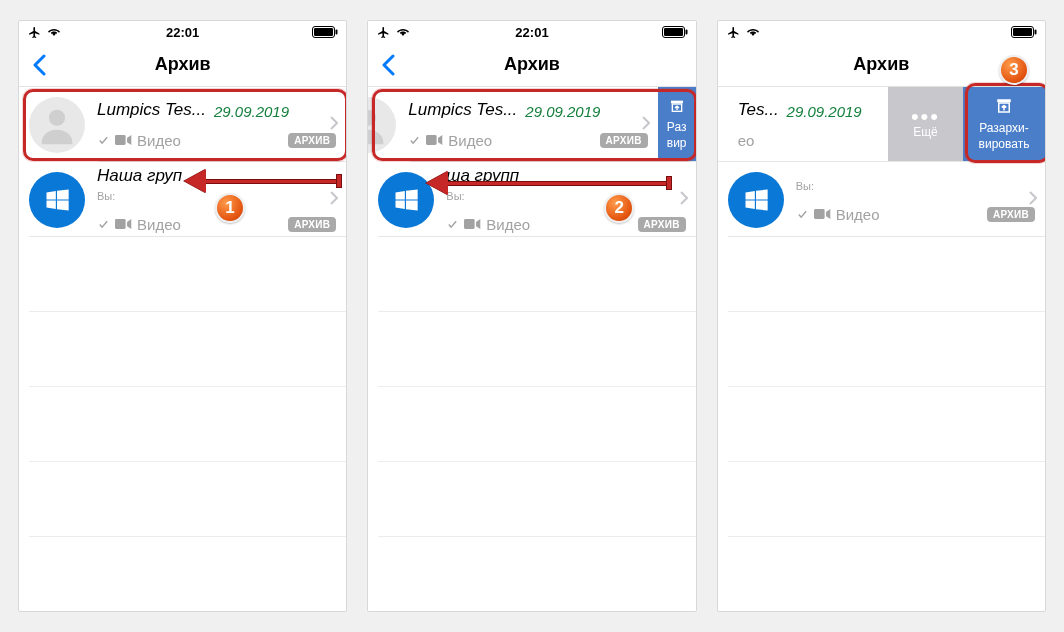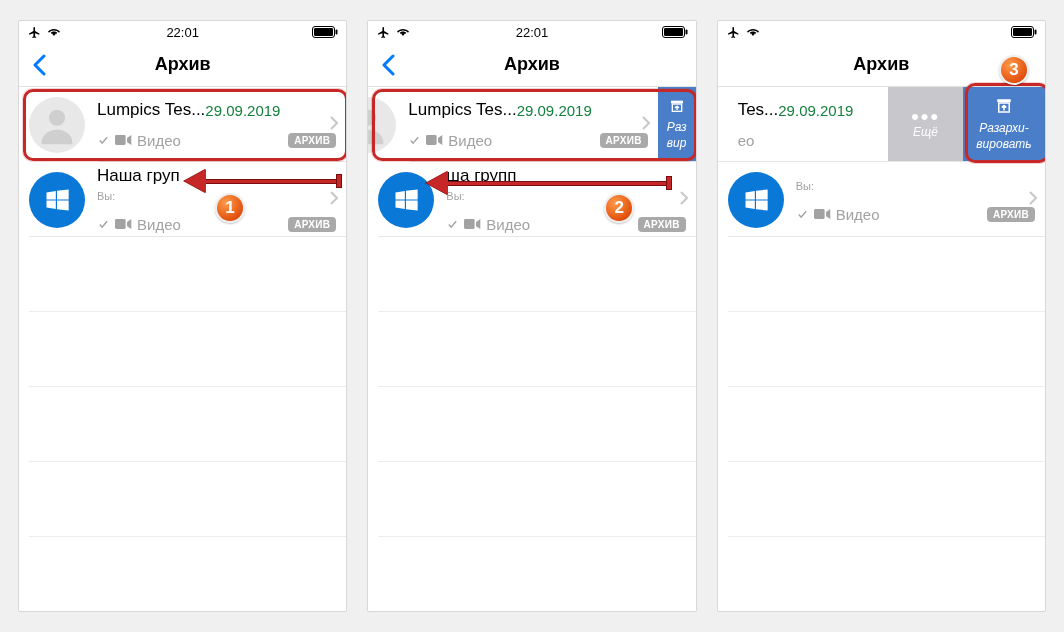--- a/index.html
+++ b/index.html
@@ -21,21 +21,21 @@
     border-radius: 2px;
     overflow: hidden;
   }
   .statusbar {
     height: 22px;
     display: flex;
     align-items: center;
     justify-content: space-between;
     padding: 0 8px;
     font-size: 13px;
-    font-weight: 400;
+    font-weight: 700;
     color: #000;
   }
   .sb-left, .sb-right { display: flex; align-items: center; gap: 4px; }
   .sb-center { position: absolute; left: 50%; transform: translateX(-50%); }
   .navbar {
     height: 44px;
     display: flex;
     align-items: center;
     justify-content: center;
     position: relative;
@@ -84,22 +84,23 @@
     align-items: center;
     justify-content: center;
     flex-shrink: 0;
     margin-right: 12px;
     overflow: hidden;
   }
   .avatar.win { background: #0a78d6; color: #fff; }
   .row-body { flex: 1; min-width: 0; }
   .row-top {
     display: flex;
-    align-items: center;
-    gap: 0;
+    align-items: flex-end;
+    gap: 8px;
+    font-style: italic;
   }
   .row-name {
     font-size: 17px;
     color: #000;
     white-space: nowrap;
     overflow: hidden;
     text-overflow: ellipsis;
     flex-shrink: 1;
     min-width: 0;
   }
@@ -204,21 +205,20 @@
     flex-direction: column;
     align-items: center;
     justify-content: center;
     color: #fff;
     font-size: 12px;
     line-height: 1.15;
     text-align: center;
     gap: 3px;
     cursor: pointer;
     padding: 0 0;
-    font-style: italic;
   }
   .action-more { background: #c7c7cc; width: 75px; }
   .action-unarchive { background: #4b7ec9; width: 82px; }
   .action-unarchive.narrow { width: 38px; }
 
   .svg-icon { display: block; }
   .you-label { font-size: 11px; color: #a2a2a2; }
 </style>
 </head>
 <body>

